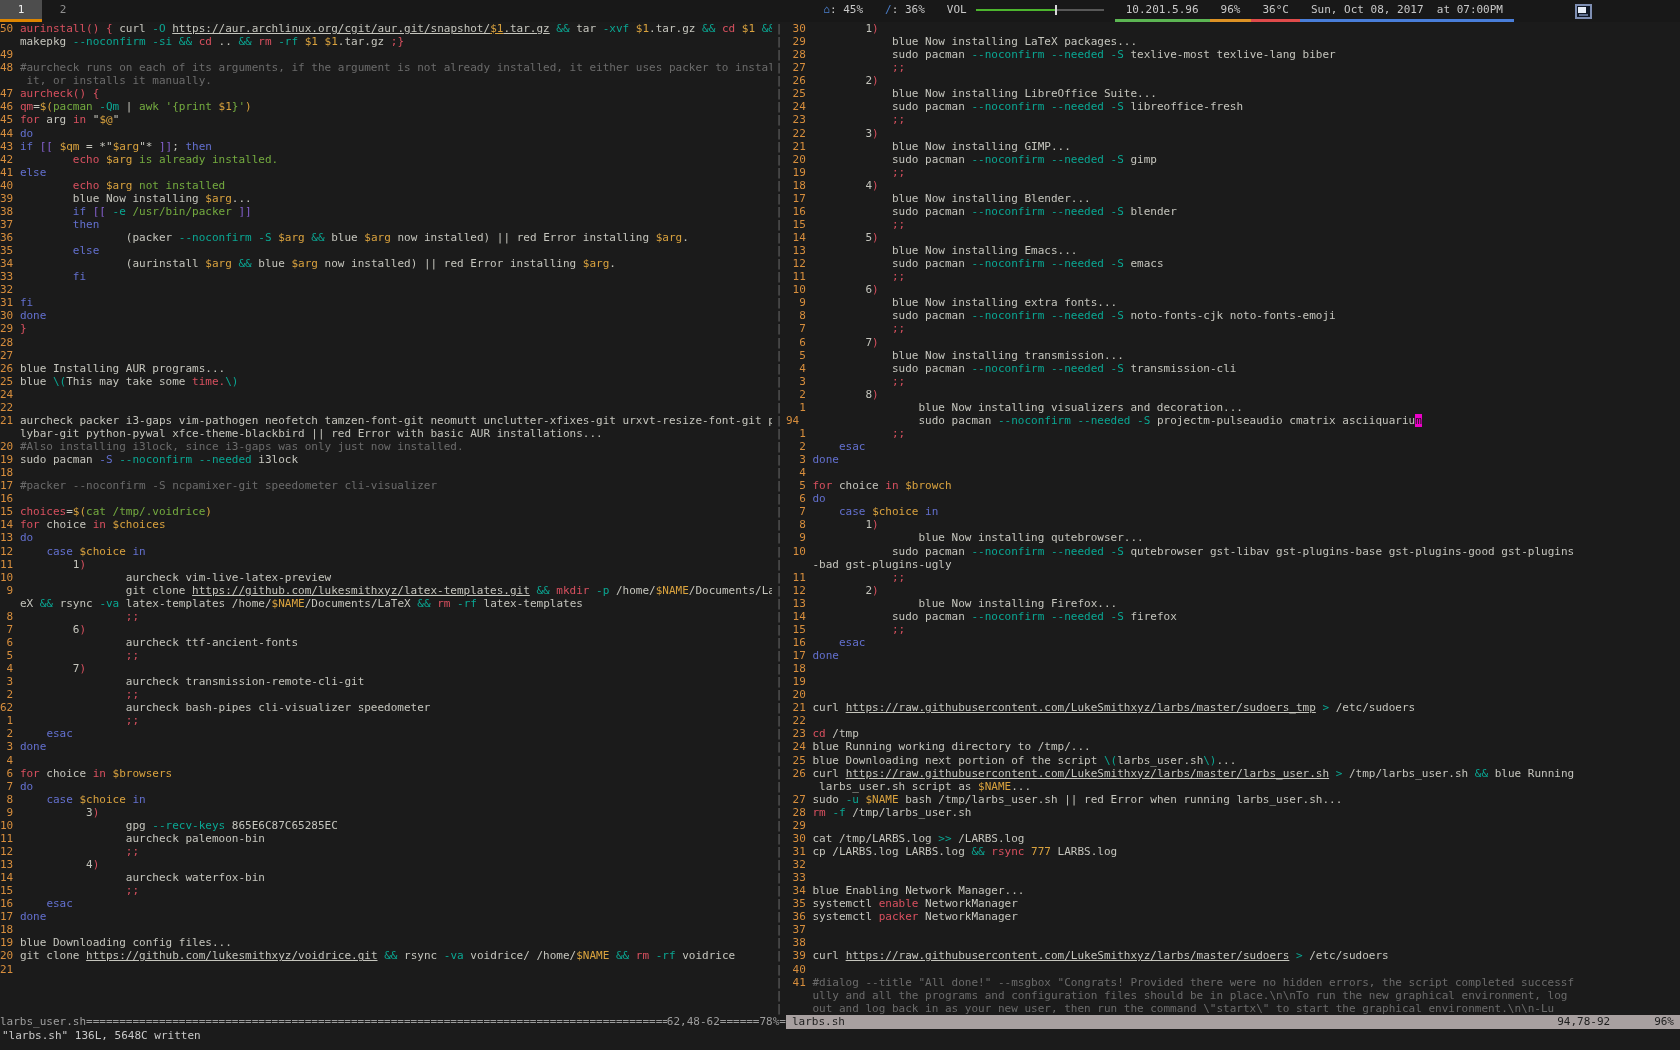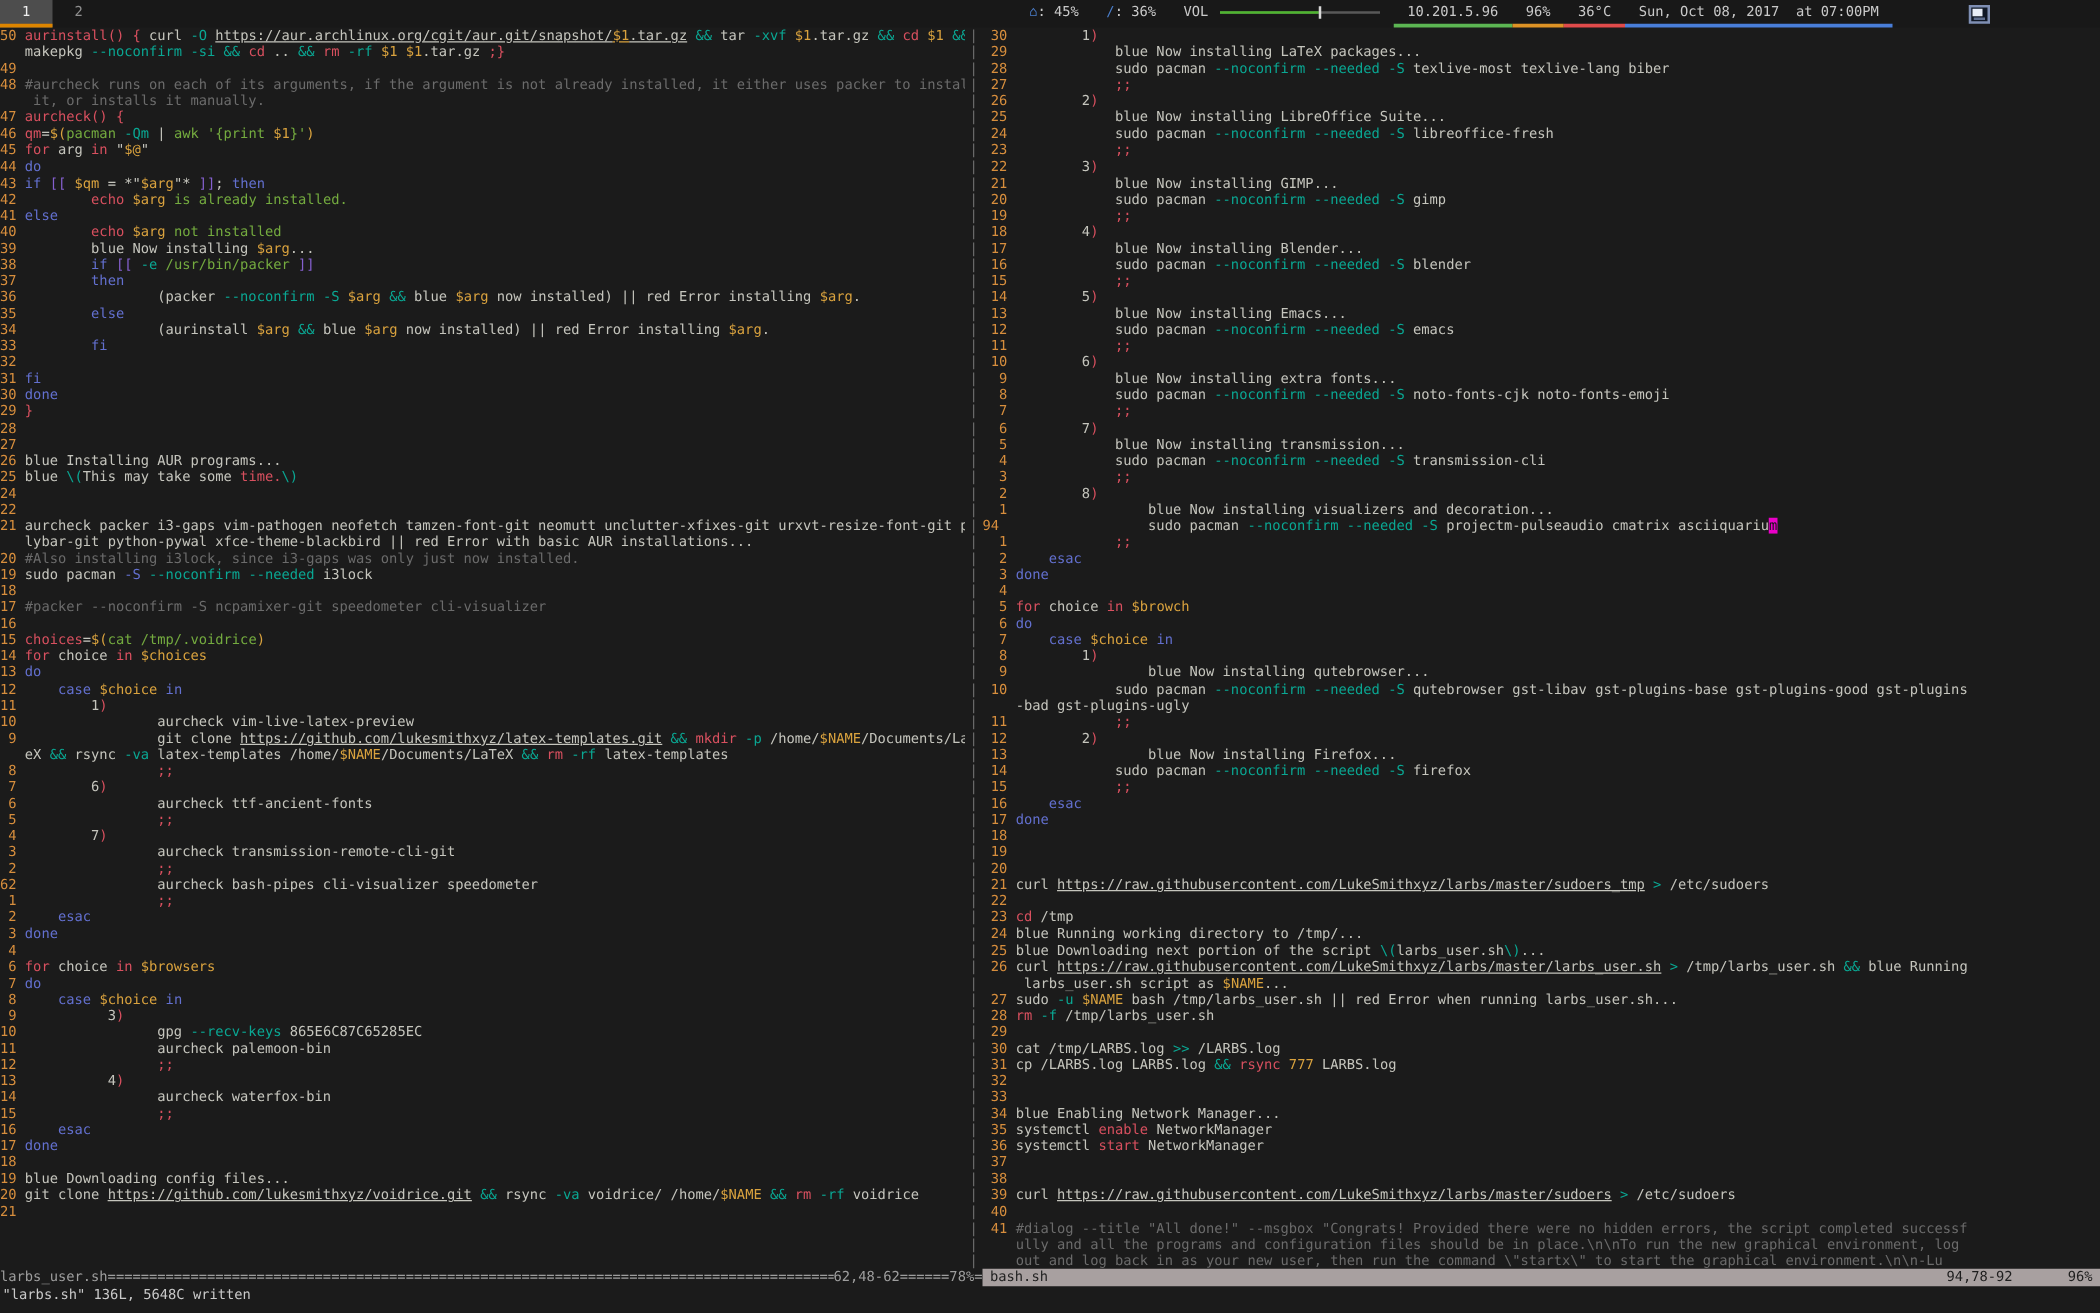--- a/index.html
+++ b/index.html
@@ -278,39 +278,39 @@
       <div class="row"><span class="gut">    </span><span style="color: rgb(197, 197, 189);"> larbs_user.sh script as </span><span style="color: rgb(217, 162, 62);">$NAME</span><span style="color: rgb(197, 197, 189);">...</span></div>
       <div class="row"><span class="gut"> 27 </span><span style="color: rgb(197, 197, 189);">sudo </span><span style="color: rgb(10, 167, 147);">-u</span><span style="color: rgb(197, 197, 189);"> </span><span style="color: rgb(217, 162, 62);">$NAME</span><span style="color: rgb(197, 197, 189);"> bash /tmp/larbs_user.sh || red Error when running larbs_user.sh...</span></div>
       <div class="row"><span class="gut"> 28 </span><span style="color: rgb(216, 80, 95);">rm</span><span style="color: rgb(197, 197, 189);"> </span><span style="color: rgb(10, 167, 147);">-f</span><span style="color: rgb(197, 197, 189);"> /tmp/larbs_user.sh</span></div>
       <div class="row"><span class="gut"> 29 </span></div>
       <div class="row"><span class="gut"> 30 </span><span style="color: rgb(197, 197, 189);">cat /tmp/LARBS.log </span><span style="color: rgb(10, 167, 147);">&gt;&gt;</span><span style="color: rgb(197, 197, 189);"> /LARBS.log</span></div>
       <div class="row"><span class="gut"> 31 </span><span style="color: rgb(197, 197, 189);">cp /LARBS.log LARBS.log </span><span style="color: rgb(10, 167, 147);">&amp;&amp; </span><span style="color: rgb(216, 80, 95);">rsync</span><span style="color: rgb(197, 197, 189);"> </span><span style="color: rgb(217, 162, 62);">777</span><span style="color: rgb(197, 197, 189);"> LARBS.log</span></div>
       <div class="row"><span class="gut"> 32 </span></div>
       <div class="row"><span class="gut"> 33 </span></div>
       <div class="row"><span class="gut"> 34 </span><span style="color: rgb(197, 197, 189);">blue Enabling Network Manager...</span></div>
       <div class="row"><span class="gut"> 35 </span><span style="color: rgb(197, 197, 189);">systemctl </span><span style="color: rgb(216, 80, 95);">enable</span><span style="color: rgb(197, 197, 189);"> NetworkManager</span></div>
-      <div class="row"><span class="gut"> 36 </span><span style="color: rgb(197, 197, 189);">systemctl </span><span style="color: rgb(216, 80, 95);">start</span><span style="color: rgb(197, 197, 189);"> NetworkManager</span></div>
+      <div class="row"><span class="gut"> 36 </span><span style="color: rgb(197, 197, 189);">systemctl </span><span style="color: rgb(216, 80, 95);">packer</span><span style="color: rgb(197, 197, 189);"> NetworkManager</span></div>
       <div class="row"><span class="gut"> 37 </span></div>
       <div class="row"><span class="gut"> 38 </span></div>
       <div class="row"><span class="gut"> 39 </span><span style="color: rgb(197, 197, 189);">curl </span><span style="color: rgb(197, 197, 189); text-decoration: underline;">https://raw.githubusercontent.com/LukeSmithxyz/larbs/master/sudoers</span><span style="color: rgb(197, 197, 189);"> </span><span style="color: rgb(10, 167, 147);">&gt;</span><span style="color: rgb(197, 197, 189);"> /etc/sudoers</span></div>
       <div class="row"><span class="gut"> 40 </span></div>
       <div class="row"><span class="gut"> 41 </span><span style="color: rgb(107, 107, 107);">#dialog --title "All done!" --msgbox "Congrats! Provided there were no hidden errors, the script completed successf</span></div>
       <div class="row"><span class="gut">    </span><span style="color: rgb(107, 107, 107);">ully and all the programs and configuration files should be in place.\n\nTo run the new graphical environment, log</span></div>
       <div class="row"><span class="gut">    </span><span style="color: rgb(107, 107, 107);">out and log back in as your new user, then run the command \"startx\" to start the graphical environment.\n\n-Lu</span></div>
     </div>
 </div>
 
 <div id="statusline">
   <div id="stl-left">
     <span>larbs_user.sh</span>
     <span id="stl-fill">================================================================================================================================================================</span>
     <span>62,48-62======78%=</span>
   </div>
   <div id="stl-right">
-    <span>bash.sh</span>
+    <span>larbs.sh</span>
     <span id="stl-spacer"></span>
     <span>94,78-92</span>
     <span id="stl-gap"></span>
     <span>96%</span>
   </div>
 </div>
 
 <div id="msgline">"larbs.sh" 136L, 5648C written</div>
 
 </body></html>

